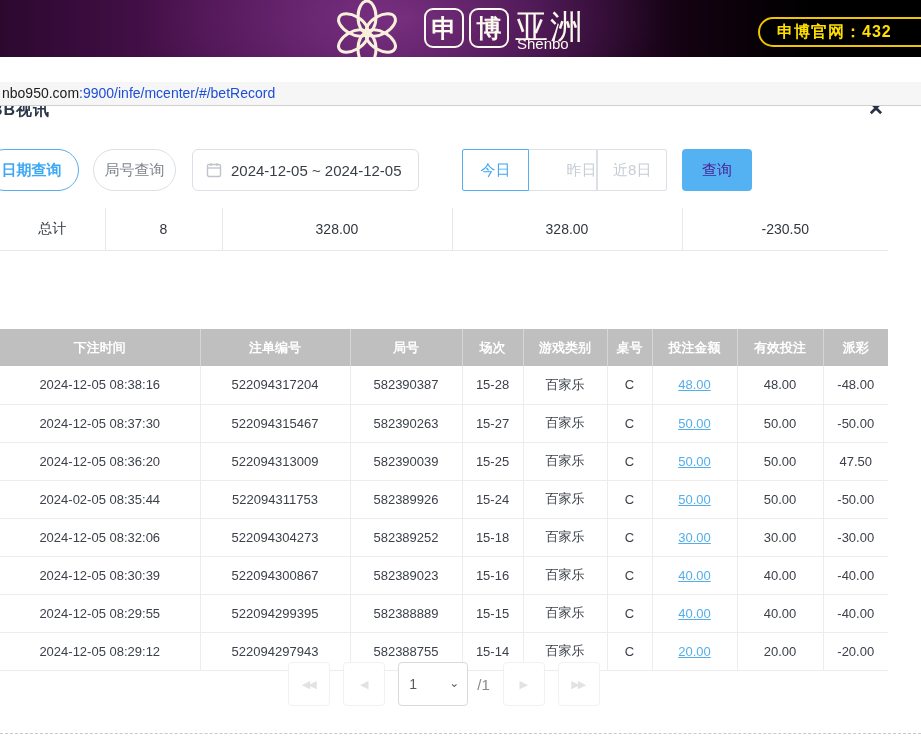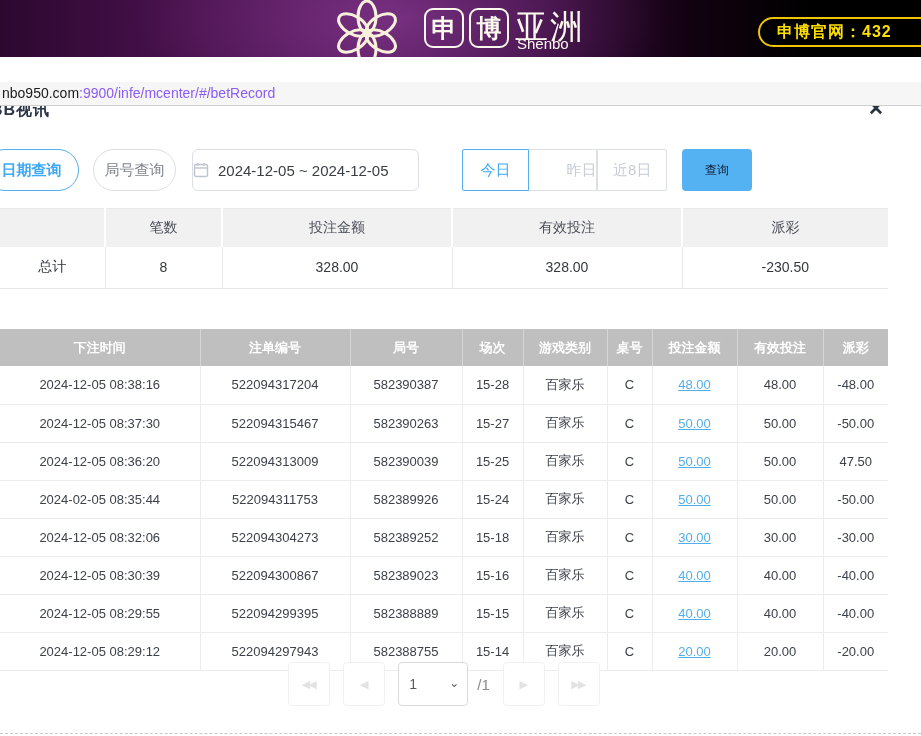--- a/index.html
+++ b/index.html
@@ -35,45 +35,45 @@
   .winbtn { width:27px; height:20px; border:1px solid #cfc8dd; border-radius:3px;
     background:linear-gradient(180deg,rgba(130,110,150,.95),rgba(55,38,75,.95));
     display:flex; align-items:center; justify-content:center; }
   .glyph-min { width:10px; height:3px; background:#fff; }
   .glyph-max { width:11px; height:9px; border:2px solid #fff; background:transparent; }
 
   
   .urlbar { position:absolute; left:0; top:82px; width:921px; height:24px; background:#f6f6f6;
     border-bottom:1px solid #cfcfcf; overflow:hidden; }
   .url-text { position:absolute; left:2px; top:3px; font-size:14px; white-space:nowrap; }
-  .url-domain { color:#1b1b1d; } .url-path { color:#8b5cf6; }
+  .url-domain { color:#1b1b1d; } .url-path { color:#1d4ed8; }
 
   
   .content { position:absolute; left:0; top:106px; width:921px; height:630px; background:#fff; overflow:hidden; }
   .heading { position:absolute; left:-9px; top:-6px; font-size:16px; font-weight:bold; color:#2b3648; letter-spacing:1px; }
   .close-x { position:absolute; right:37px; top:-9px; font-size:19px; font-weight:bold; color:#273142; cursor:pointer; }
 
   
   .filterbar { position:absolute; left:0; top:43px; width:921px; height:40px; }
   .pill-btn { position:absolute; top:0; height:42px; border-radius:21px; background:#fff;
     font-size:15px; text-align:center; line-height:40px; cursor:pointer; }
   .pill-active { left:-16px; width:95px; border:1px solid #55aff0; color:#3da8f5; font-weight:bold; }
   .pill-plain { left:93px; width:83px; border:1px solid #dcdfe6; color:#7d838c; }
   .date-input { position:absolute; left:192px; top:0; width:227px; height:42px; border:1px solid #dcdfe6;
-    border-radius:6px; background:#fff; display:flex; align-items:center; cursor:pointer; }
+    border-radius:6px; background:#fff; display:flex; align-items:center; padding-left:13px; cursor:pointer; }
   .date-input .cal { margin-right:9px; display:inline-flex; }
   .date-input .val { font-size:15px; color:#3a3f45; }
   .segment { position:absolute; left:434px; top:0; width:233px; height:42px; display:flex;padding-left:28px; }
   .seg-cell { height:42px; font-size:15px; text-align:center; line-height:40px; cursor:pointer; background:#fff; }
   .seg-today { width:76px; border:1px solid #55aff0; color:#3da8f5; border-radius:2px 0 0 2px; }
   .seg-mid { width:78px; border-top:1px solid #dcdfe6; border-bottom:1px solid #dcdfe6; color:#c7ccd4; }
   .seg-last { width:79px; border:1px solid #dcdfe6; border-left:1px solid #dcdfe6; color:#c7ccd4; border-radius:0 2px 2px 0; }
   .seg-mid { border-right:1px solid #dcdfe6;text-align:right; }
   .search-btn { position:absolute; left:682px; top:0; width:70px; height:42px; background:#55b2f2; border:none;
-    border-radius:4px; color:#0f172a; font-size:12px; cursor:pointer; font-family:inherit; }
+    border-radius:4px; color:#4c1d95; font-size:15px; cursor:pointer; font-family:inherit; }
 
   
   .summary { position:absolute; left:0; top:102px; width:888px; border-collapse:collapse; table-layout:fixed; }
   .summary th { background:#f1f1f1; height:38px; font-size:14px; font-weight:normal; color:#4a4e57;
     border-right:2px solid #fff; border-top:1px solid #e9e9e9; }
   .summary td { background:#fff; height:42px; font-size:14px; color:#33383f; text-align:center;
     border-right:1px solid #e8e8e8; border-bottom:1px solid #e8e8e8; }
   .summary th:last-child, .summary td:last-child { border-right:none; }
 
   
@@ -160,27 +160,20 @@
 
     <table class="summary">
       <colgroup>
           <col style="width:105px">
           <col style="width:117px">
           <col style="width:230px">
           <col style="width:230px">
           <col style="width:206px">
         </colgroup>
       <tbody>
-          <tr>
-        <th></th>
-        <th>笔数</th>
-        <th>投注金额</th>
-        <th>有效投注</th>
-        <th>派彩</th>
-      </tr>
       <tr>
         <td>总计</td>
         <td>8</td>
         <td>328.00</td>
         <td>328.00</td>
         <td class="neg">-230.50</td>
       </tr>
     </tbody>
       </table>
 

